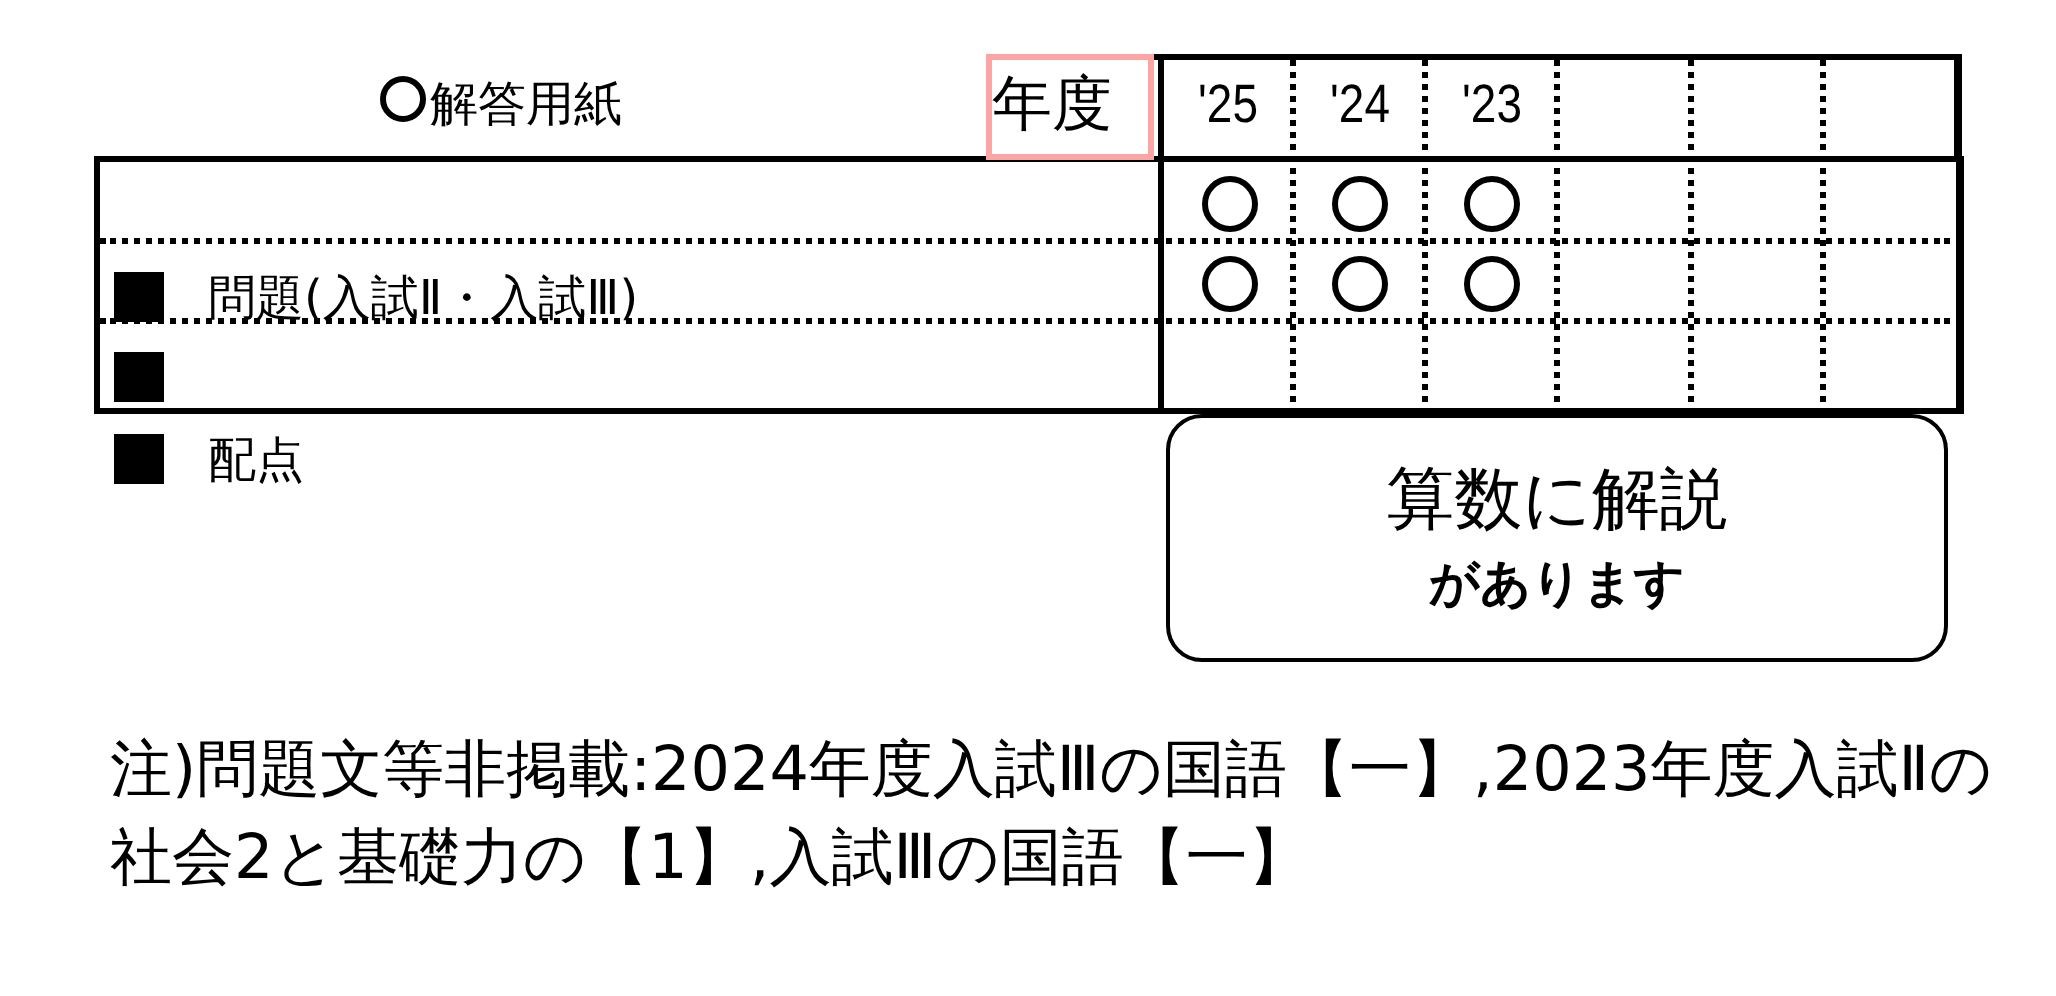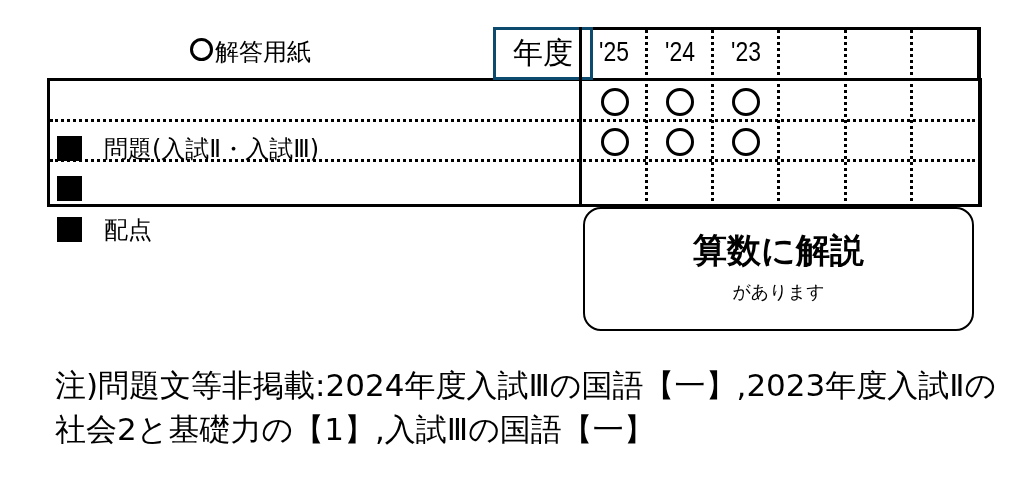--- a/index.html
+++ b/index.html
@@ -36,26 +36,26 @@
   
   .header-frame {
     left: 493px; top: 27px;
     width: 481px; height: 50px;
     border-top: 3px solid #000;
     border-left: 3px solid #000;
     border-right: 4px solid #000;
   }
   .nendo-cell {
     left: 493px; top: 27px;
-    width: 100px; height: 53px;
-    border: 3px solid #0c4a6e;
+    width: 84px; height: 53px;
+    border: 3px solid #fca5a5;
     box-sizing: border-box;
     font-size: 30px;
     line-height: 46px;
-    text-align: center;
+    text-align: left;
   }
 
   
   .table-frame {
     left: 47px; top: 78px;
     width: 928px; height: 123px;
     border: 3px solid #000;
     border-right-width: 4px;
     box-sizing: content-box;
   }
@@ -110,26 +110,26 @@
     left: 583px; top: 207px;
     width: 387px; height: 120px;
     border: 2px solid #000;
     border-radius: 18px;
     text-align: center;
   }
   .callout-line1 {
     margin-top: 18px;
     font-size: 34px;
     line-height: 46px;
-    font-weight: bold;
+    font-weight: normal;
   }
   .callout-line2 {
-    font-size: 18px;
+    font-size: 25px;
     line-height: 38px;
-    font-weight: normal;
+    font-weight: bold;
   }
 
   .note {
     left: 55px;
     font-size: 31px;
     line-height: 45px;
     white-space: nowrap;
   }
 </style>
 </head>

